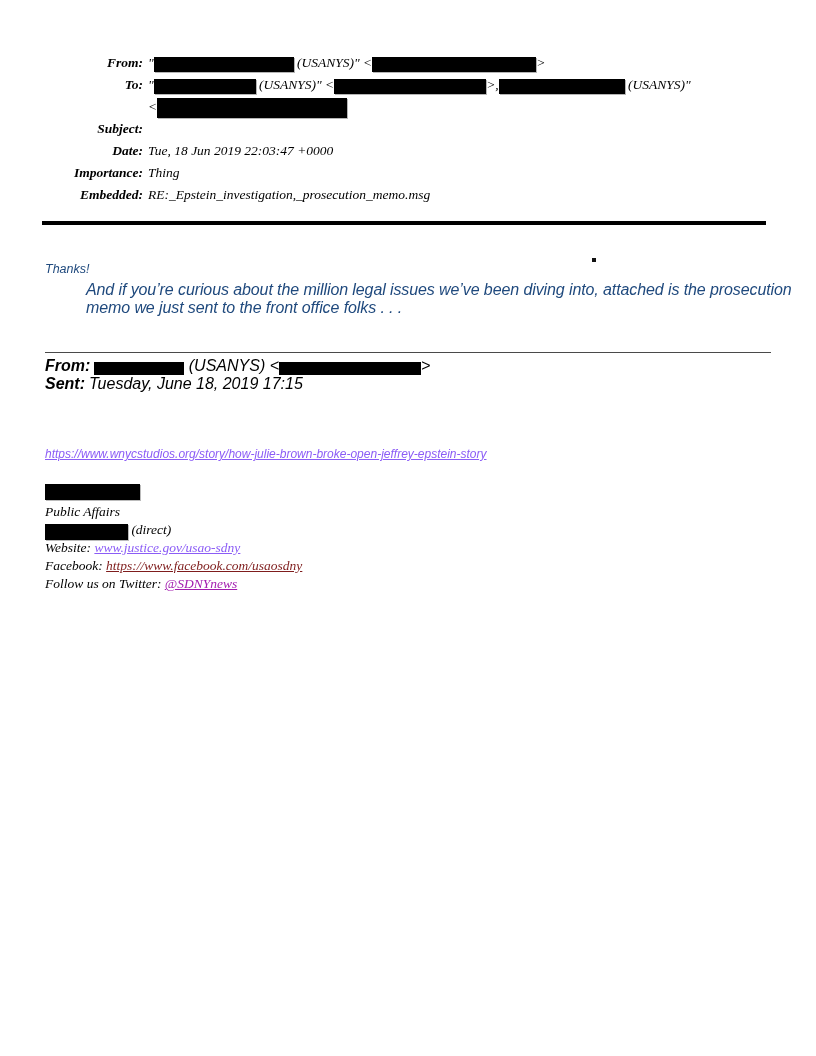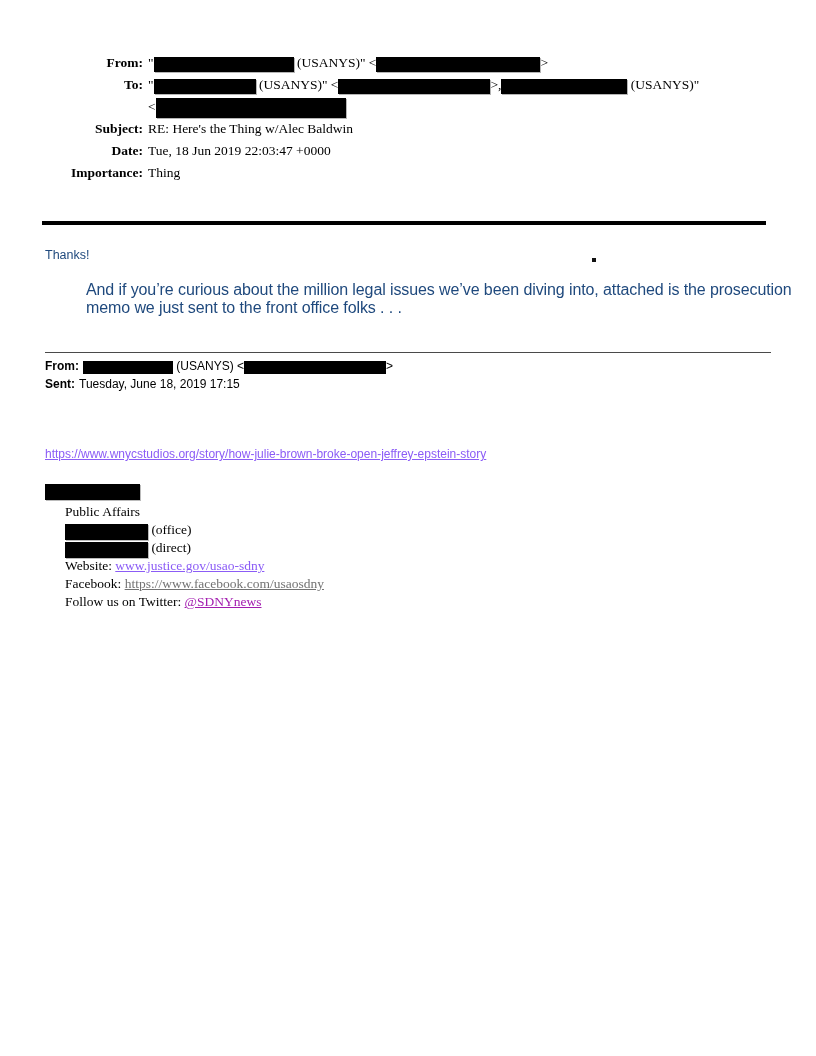--- a/index.html
+++ b/index.html
@@ -6,20 +6,21 @@
   html, body { background: #e8e8e8; }
   .page {
     position: relative;
     width: 816px;
     height: 1056px;
     margin: 0 auto;
     background: #ffffff;
     overflow: hidden;
     font-family: "Liberation Serif", serif;
     color: #000;
+    font-style: italic;
   }
 
   
   .hdr1 {
     position: absolute;
     left: 45px; top: 52px; width: 728px;
     font-family: "Liberation Serif", serif;
     font-size: 13.5px;
     line-height: 22px;
   }
@@ -52,21 +53,21 @@
   .thin-rule {
     position: absolute;
     left: 45px; top: 352px;
     width: 726px; height: 1px;
     background: #4a4a4a;
   }
 
   
   .reply-thanks {
     position: absolute;
-    left: 45px; top: 248px;
+    left: 45px; top: 262px;
     font-family: "Liberation Sans", sans-serif;
     font-size: 12.5px;
   }
   .reply-para {
     position: absolute;
     left: 45px; top: 281px; width: 734px;
     font-family: "Liberation Sans", sans-serif;
     font-size: 16px;
     line-height: 18px;
     letter-spacing: -0.1px;
@@ -77,21 +78,21 @@
     left: 592px; top: 258px;
     width: 4px; height: 4px;
     background: #111;
   }
 
   
   .hdr2 {
     position: absolute;
     left: 45px; top: 357px; width: 728px;
     font-family: "Liberation Sans", sans-serif;
-    font-size: 12px;
+    font-size: 16px;
     line-height: 18px;
   }
   .hdr2-row { white-space: nowrap; }
   .hdr2-label { font-weight: bold; margin-right: 4px; }
   .hdr2 .redact { height: 13px; margin-bottom: -1px; box-shadow: none; }
 
   .wnyc-link {
     position: absolute;
     left: 45px; top: 447px;
     font-family: "Liberation Sans", sans-serif;
@@ -101,21 +102,21 @@
   }
 
   
   .sig {
     position: absolute;
     left: 45px; top: 484px; width: 728px;
     font-family: "Liberation Serif", serif;
     font-size: 13.5px;
     line-height: 18px;
   }
-  .sig-line { white-space: nowrap; margin-left: 20px; }
+  .sig-line { white-space: nowrap; }
   .sig .redact { height: 16px; margin-bottom: -3px; box-shadow: 1px 1px 0 rgba(120,120,120,.5); }
   .sig .name-box { display: block; width: 95px; height: 16px; margin-bottom: 3px; }
   .sig a, .sig-link {
     text-decoration: underline;
     cursor: pointer;
   }
 </style>
 </head>
 <body>
 
@@ -133,33 +134,36 @@
     <div class="hdr1-row">
       <div class="hdr1-label">To:</div>
       <div class="hdr1-value">
         <div class="nowrap"><span>"</span><span class="redact" style="width:102px"></span><span> (USANYS)" &lt;</span><span class="redact" style="width:152px"></span><span>&gt;,</span><span class="redact" style="width:126px"></span><span> (USANYS)"</span></div>
         <div class="nowrap"><span>&lt;</span><span class="redact" style="width:190px;height:20px;margin-bottom:-4px"></span></div>
       </div>
     </div>
 
     <div class="hdr1-row">
       <div class="hdr1-label">Subject:</div>
-      <div class="hdr1-value nowrap">RE: Here's the Thing w/Alec Baldwin</div>
     </div>
 
     <div class="hdr1-row">
       <div class="hdr1-label">Date:</div>
       <div class="hdr1-value nowrap">Tue, 18 Jun 2019 22:03:47 +0000</div>
     </div>
 
     <div class="hdr1-row">
       <div class="hdr1-label">Importance:</div>
       <div class="hdr1-value nowrap">Thing</div>
     </div>
 
+    <div class="hdr1-row">
+      <div class="hdr1-label">Embedded:</div>
+      <div class="hdr1-value nowrap">RE:_Epstein_investigation,_prosecution_memo.msg</div>
+    </div>
 
   </div>
 
   <div class="thick-rule"></div>
 
   <div class="reply-thanks" style="color:#1F497D">Thanks!</div>
   <div class="stray-dot"></div>
   <div class="reply-para" style="color:#1F497D">And if you’re curious about the million legal issues we’ve been diving into, attached is the prosecution memo we just sent to the front office folks . . .</div>
 
   <div class="thin-rule"></div>
@@ -179,35 +183,32 @@
   </div>
 
   <a class="wnyc-link" style="color:#8b5cf6">https://www.wnycstudios.org/story/how-julie-brown-broke-open-jeffrey-epstein-story</a>
 
   <div class="sig">
 
     <span class="redact name-box"></span>
 
     <div class="sig-line">Public Affairs</div>
 
-    <div class="sig-line">
-      <span class="redact" style="width:83px"></span><span> (office)</span>
-    </div>
 
     <div class="sig-line">
       <span class="redact" style="width:83px"></span><span> (direct)</span>
     </div>
 
 
     <div class="sig-line">
       <span>Website: </span><a class="sig-link" style="color:#8b5cf6">www.justice.gov/usao-sdny</a>
     </div>
 
     <div class="sig-line">
-      <span>Facebook: </span><a class="sig-link" style="color:#737373">https://www.facebook.com/usaosdny</a>
+      <span>Facebook: </span><a class="sig-link" style="color:#7f1d1d">https://www.facebook.com/usaosdny</a>
     </div>
 
     <div class="sig-line">
       <span>Follow us on Twitter: </span><a class="sig-link" style="color:#a21caf">@SDNYnews</a>
     </div>
 
   </div>
 
 </div>
 

